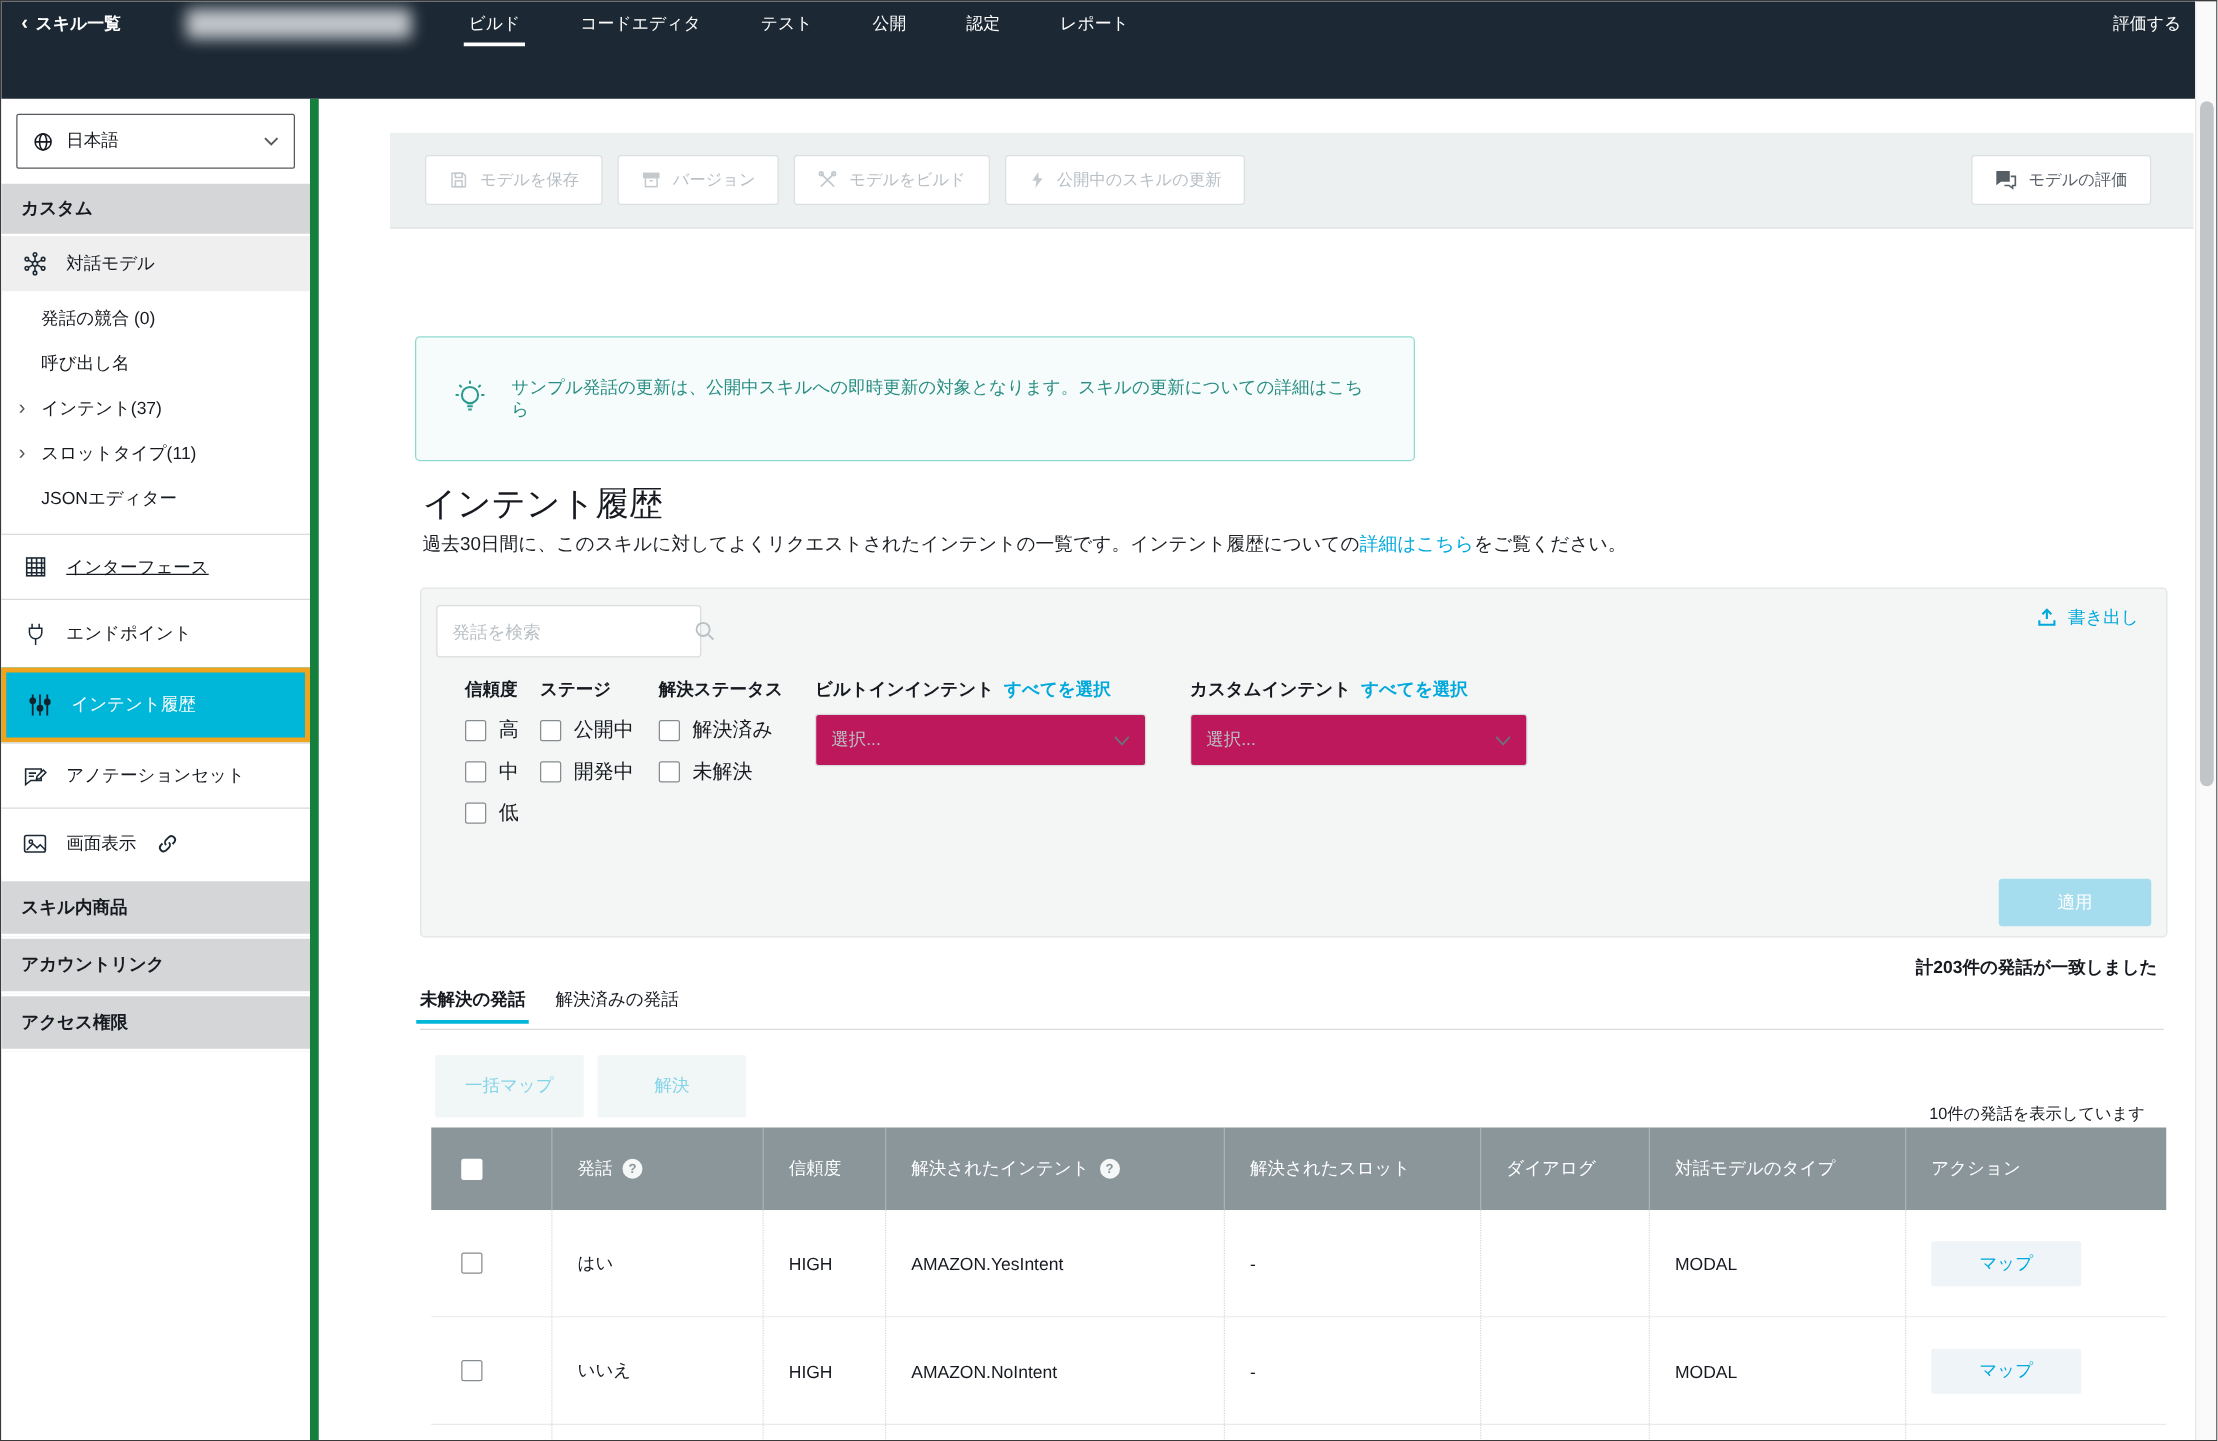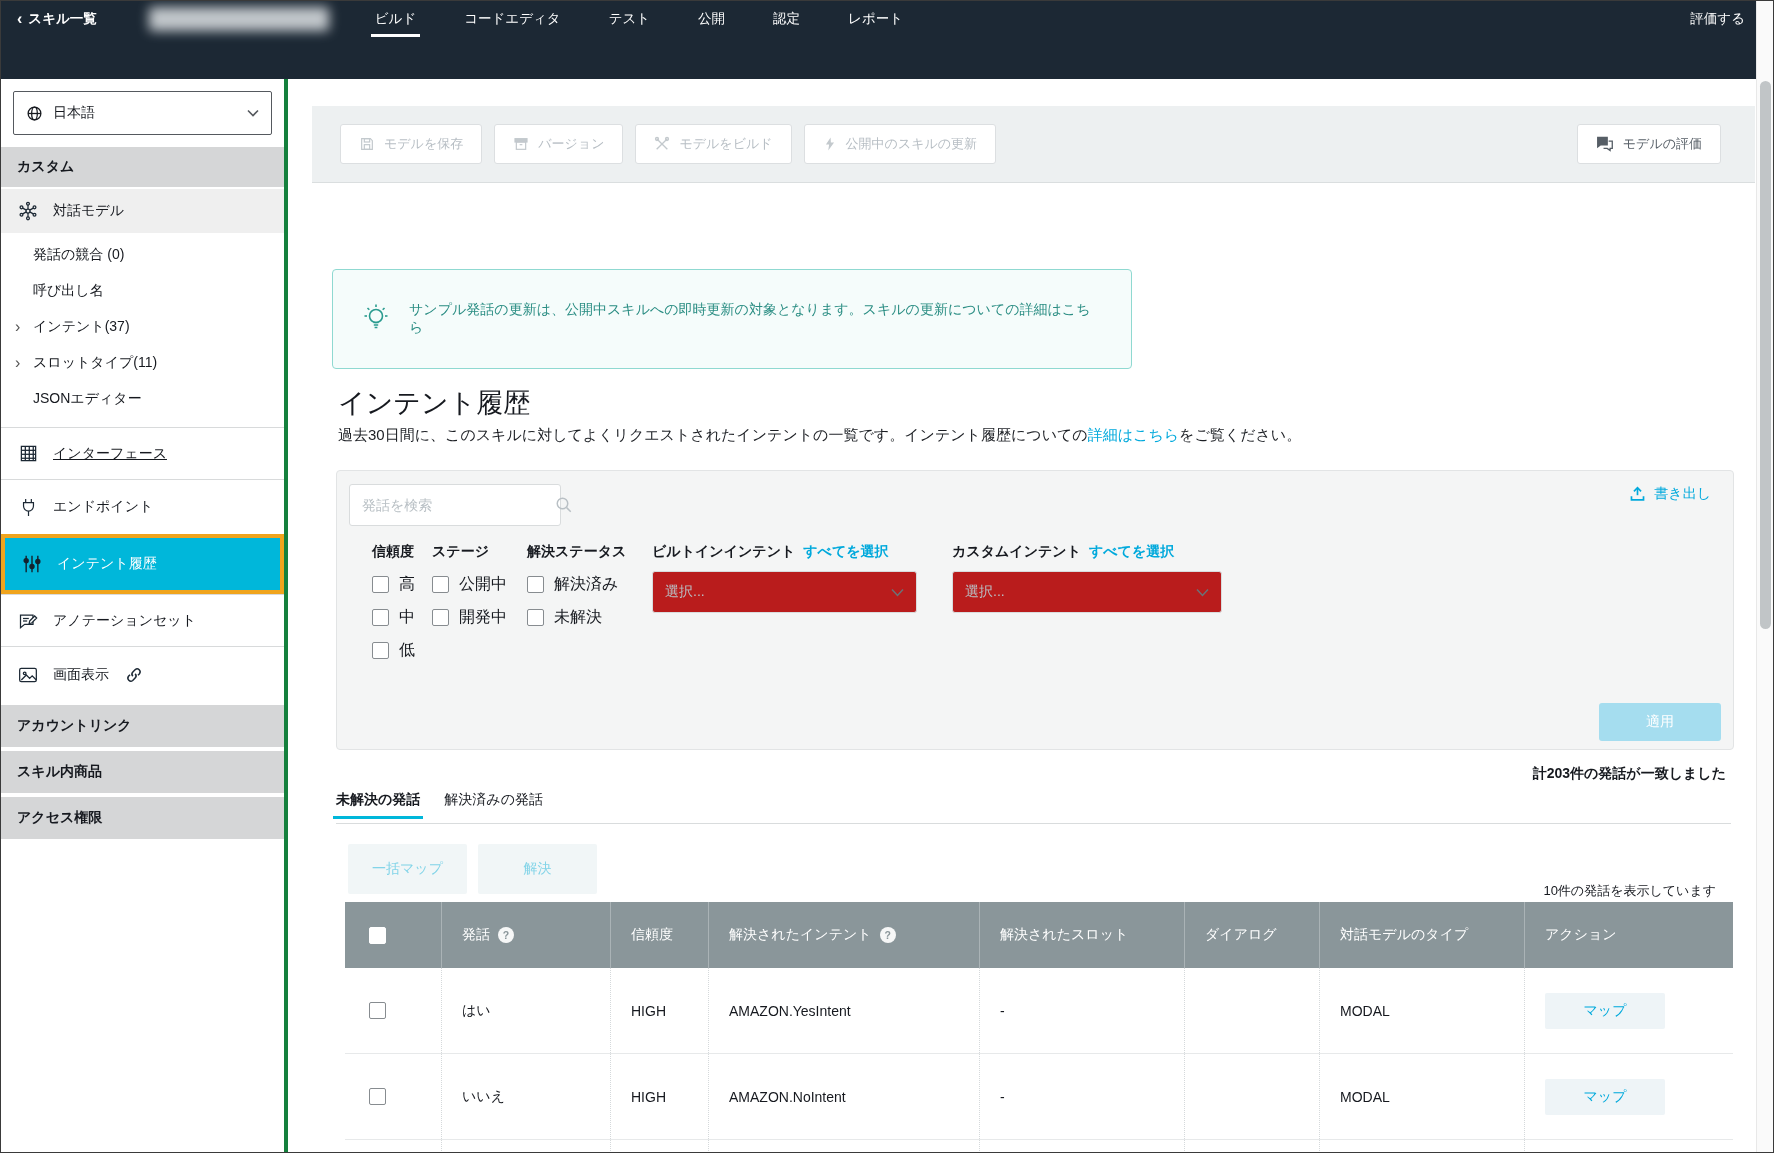--- a/index.html
+++ b/index.html
@@ -17,21 +17,21 @@
   .hdr-row2 { height:36px; display:flex; align-items:center; padding:0 16px; font-size:13.5px; }
   .back-link { display:flex; align-items:center; gap:6px; color:#fff; font-weight:bold; cursor:pointer; }
   .back-chev { font-size:16px; line-height:1; }
   .blur-name { width:180px; height:24px; margin-left:52px; background:#dfe3e6; border-radius:3px; filter:blur(6px); opacity:.85; }
   .nav-tabs { display:flex; gap:48px; margin-left:46px; }
   .nav-item { position:relative; color:#fff; cursor:pointer; padding:9px 0; }
   .nav-item.active::after { content:""; position:absolute; left:-4px; right:-4px; bottom:0; height:3px; background:#fff; }
   .evaluate-link { margin-left:auto; color:#fff; cursor:pointer; padding-right:12px; }
 
   
-  .sidebar { position:absolute; top:78px; left:0; bottom:0; width:287px; background:#fff; border-right:4px solid #15803d; font-size:14px; z-index:20; }
+  .sidebar { position:absolute; top:78px; left:0; bottom:0; width:254px; background:#fff; border-right:7px solid #15803d; font-size:14px; z-index:20; }
   .lang-select { margin:12px; height:44px; border:1px solid #55595e; border-radius:2px; display:flex; align-items:center; padding:0 12px; gap:10px; cursor:pointer; background:#fff; }
   .lang-chev { margin-left:auto; color:#55595e; }
   .s-section { height:42px; background:#d5d6d7; display:flex; align-items:center; padding-left:16px; font-weight:bold; border-bottom:2px solid #fff; }
   .s-item { display:flex; align-items:center; gap:14px; padding-left:16px; border-top:1px solid #d8dadb; cursor:pointer; background:#fff; }
   .s-item .s-ic { width:22px; display:flex; justify-content:center; color:#1c2834; flex:0 0 22px; }
   .s-item-model { height:44px; background:#efefef; border-top:none; }
   .sub-list { padding:4px 0 10px 0; }
   .sub-item { height:36px; display:flex; align-items:center; padding-left:32px; cursor:pointer; }
   .sub-item .exp-chev { width:19px; margin-left:-19px; color:#555; font-size:16px; text-align:left; padding-left:1px; }
   .s-item-if { height:52px;text-decoration:underline; }
@@ -69,21 +69,21 @@
   .search-box input::placeholder { color:#b9c0c5; }
   .search-ic { color:#b9c0c5; padding-right:10px; display:flex; cursor:pointer; }
   .export-link { position:absolute; right:22px; top:14px; color:#00a9dc; font-size:14px; font-weight:500; display:flex; align-items:center; gap:8px; cursor:pointer; }
   .fgroup { position:absolute; top:72px; }
   .fg-label { font-size:14px; font-weight:bold; color:#16191f; white-space:nowrap; }
   .fg-label .select-all { font-weight:bold; color:#00a9dc; cursor:pointer; margin-left:8px; }
   .cbx-row { display:flex; align-items:center; gap:10px; margin-top:14px; height:19px; }
   .cbx { width:17px; height:17px; background:#fff; border:1px solid #878c90; border-radius:2px; cursor:pointer; flex:0 0 17px; }
   .fg-conf { left:35px; } .fg-stage { left:95px; } .fg-res { left:190px; }
   .fg-builtin { left:315px; } .fg-custom { left:615px; }
-  .fake-select { margin-top:10px; width:265px; height:42px; background:#b91c1c; border:1px solid #d9dcdd; border-radius:3px; display:flex; align-items:center; padding:0 12px; font-size:14px; color:#b9c0c5; cursor:pointer; }
+  .fake-select { margin-top:10px; width:265px; height:42px; background:#be185d; border:1px solid #d9dcdd; border-radius:3px; display:flex; align-items:center; padding:0 12px; font-size:14px; color:#b9c0c5; cursor:pointer; }
   .fg-custom .fake-select { width:270px; }
   .fake-select .sel-chev { margin-left:auto; color:#6b7277; display:flex; }
   .apply-btn { position:absolute; right:12px; bottom:8px; width:122px; height:38px; background:#a5ddef; color:#fff; font-size:14px; border:none; border-radius:3px; display:flex; align-items:center; justify-content:center; cursor:default; font-family:inherit; }
 
   .match-count { position:absolute; right:29px; top:582px; font-size:14px; font-weight:bold; }
 
   .result-tabs { position:absolute; left:24px; top:608px; display:flex; gap:24px; font-size:14px; }
   .rtab { padding-bottom:10px; cursor:pointer; position:relative; }
   .rtab.active { font-weight:bold; }
   .rtab.active::after { content:""; position:absolute; left:-3px; right:-3px; bottom:0; height:3px; background:#00b7da; }
@@ -260,22 +260,22 @@
       <span>画面表示</span>
       <span class="link-glyph">
         <svg width="18" height="18" viewBox="0 0 24 24" fill="none" stroke="currentColor" stroke-width="2">
             <path d="M10.5 13.5a4 4 0 0 1 0-5.6l3.2-3.2a4 4 0 0 1 5.6 5.6l-2 2"></path>
             <path d="M13.5 10.5a4 4 0 0 1 0 5.6l-3.2 3.2a4 4 0 0 1-5.6-5.6l2-2"></path>
           </svg>
       </span>
     </div>
 
     <div class="s-bars">
+      <div class="s-section">スキル内商品</div>
       <div class="s-section">アカウントリンク</div>
-      <div class="s-section">スキル内商品</div>
       <div class="s-section">アクセス権限</div>
     </div>
   </div>
 
   <div class="main">
     <div class="toolbar">
       <button class="tb-btn">
         <span class="ic">
             <svg width="16" height="16" viewBox="0 0 24 24" fill="none" stroke="currentColor" stroke-width="1.8">
               <path d="M4 4h13l3 3v13H4z"></path>

